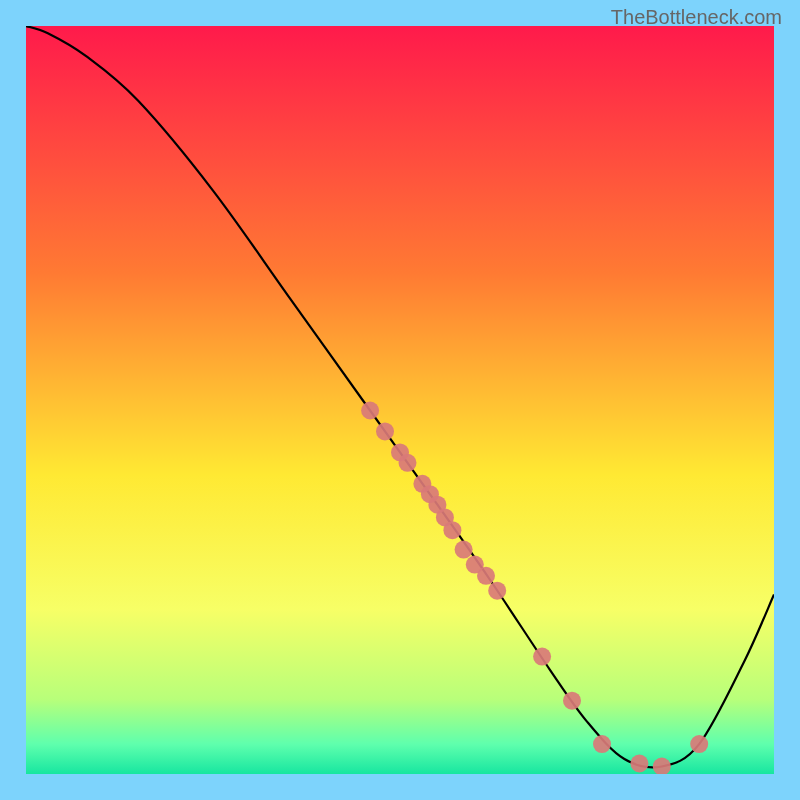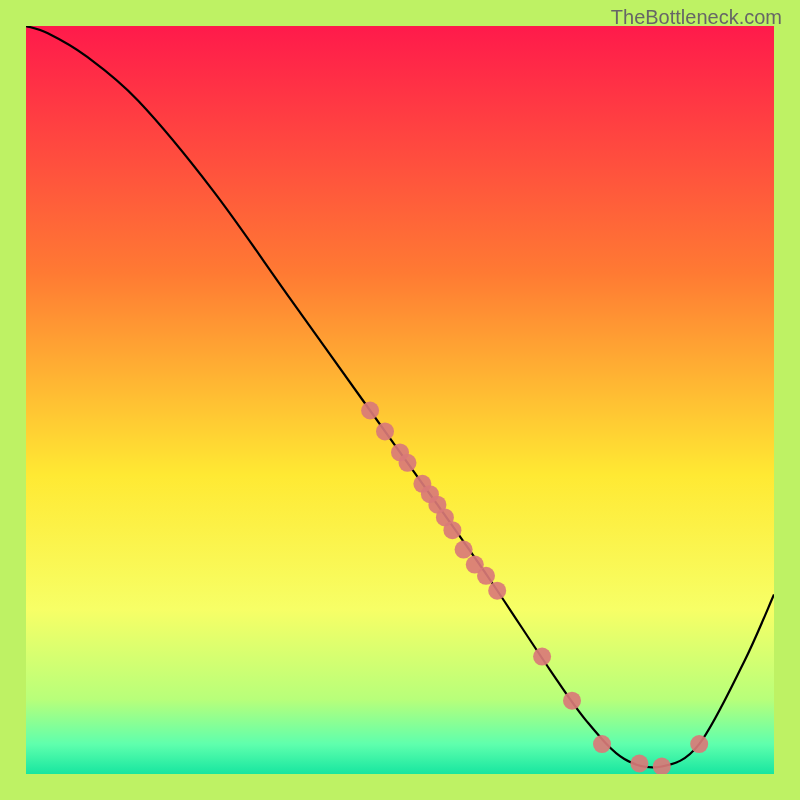--- a/index.html
+++ b/index.html
@@ -8,21 +8,21 @@
     width: 800px;
     height: 800px;
     overflow: hidden;
     background: #000;
     font-family: Arial, Helvetica, sans-serif;
   }
   .chart-wrap {
     position: relative;
     width: 800px;
     height: 800px;
-    background: #bef264;
+    background: #7dd3fc;
   }
   .plot-area {
     position: absolute;
     left: 26px;
     top: 26px;
     width: 748px;
     height: 748px;
   }
   .plot-area svg {
     display: block;

